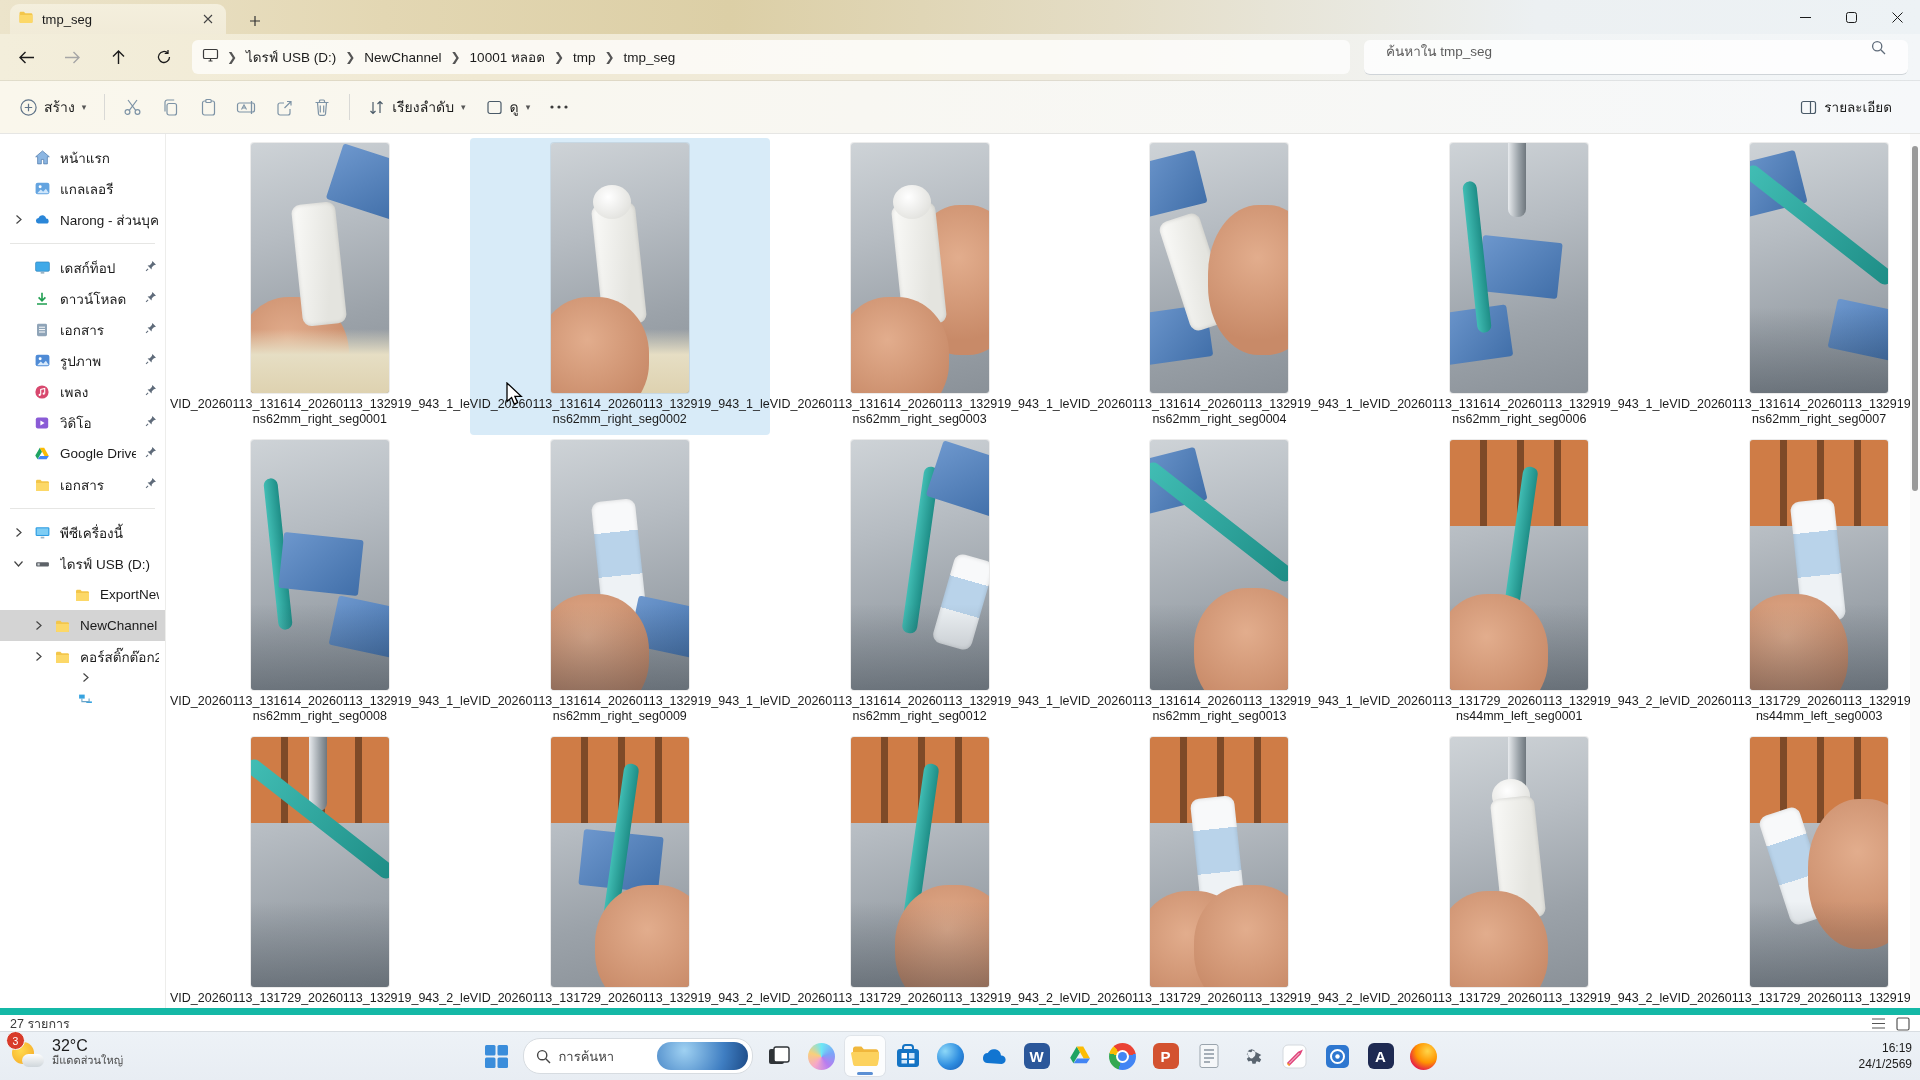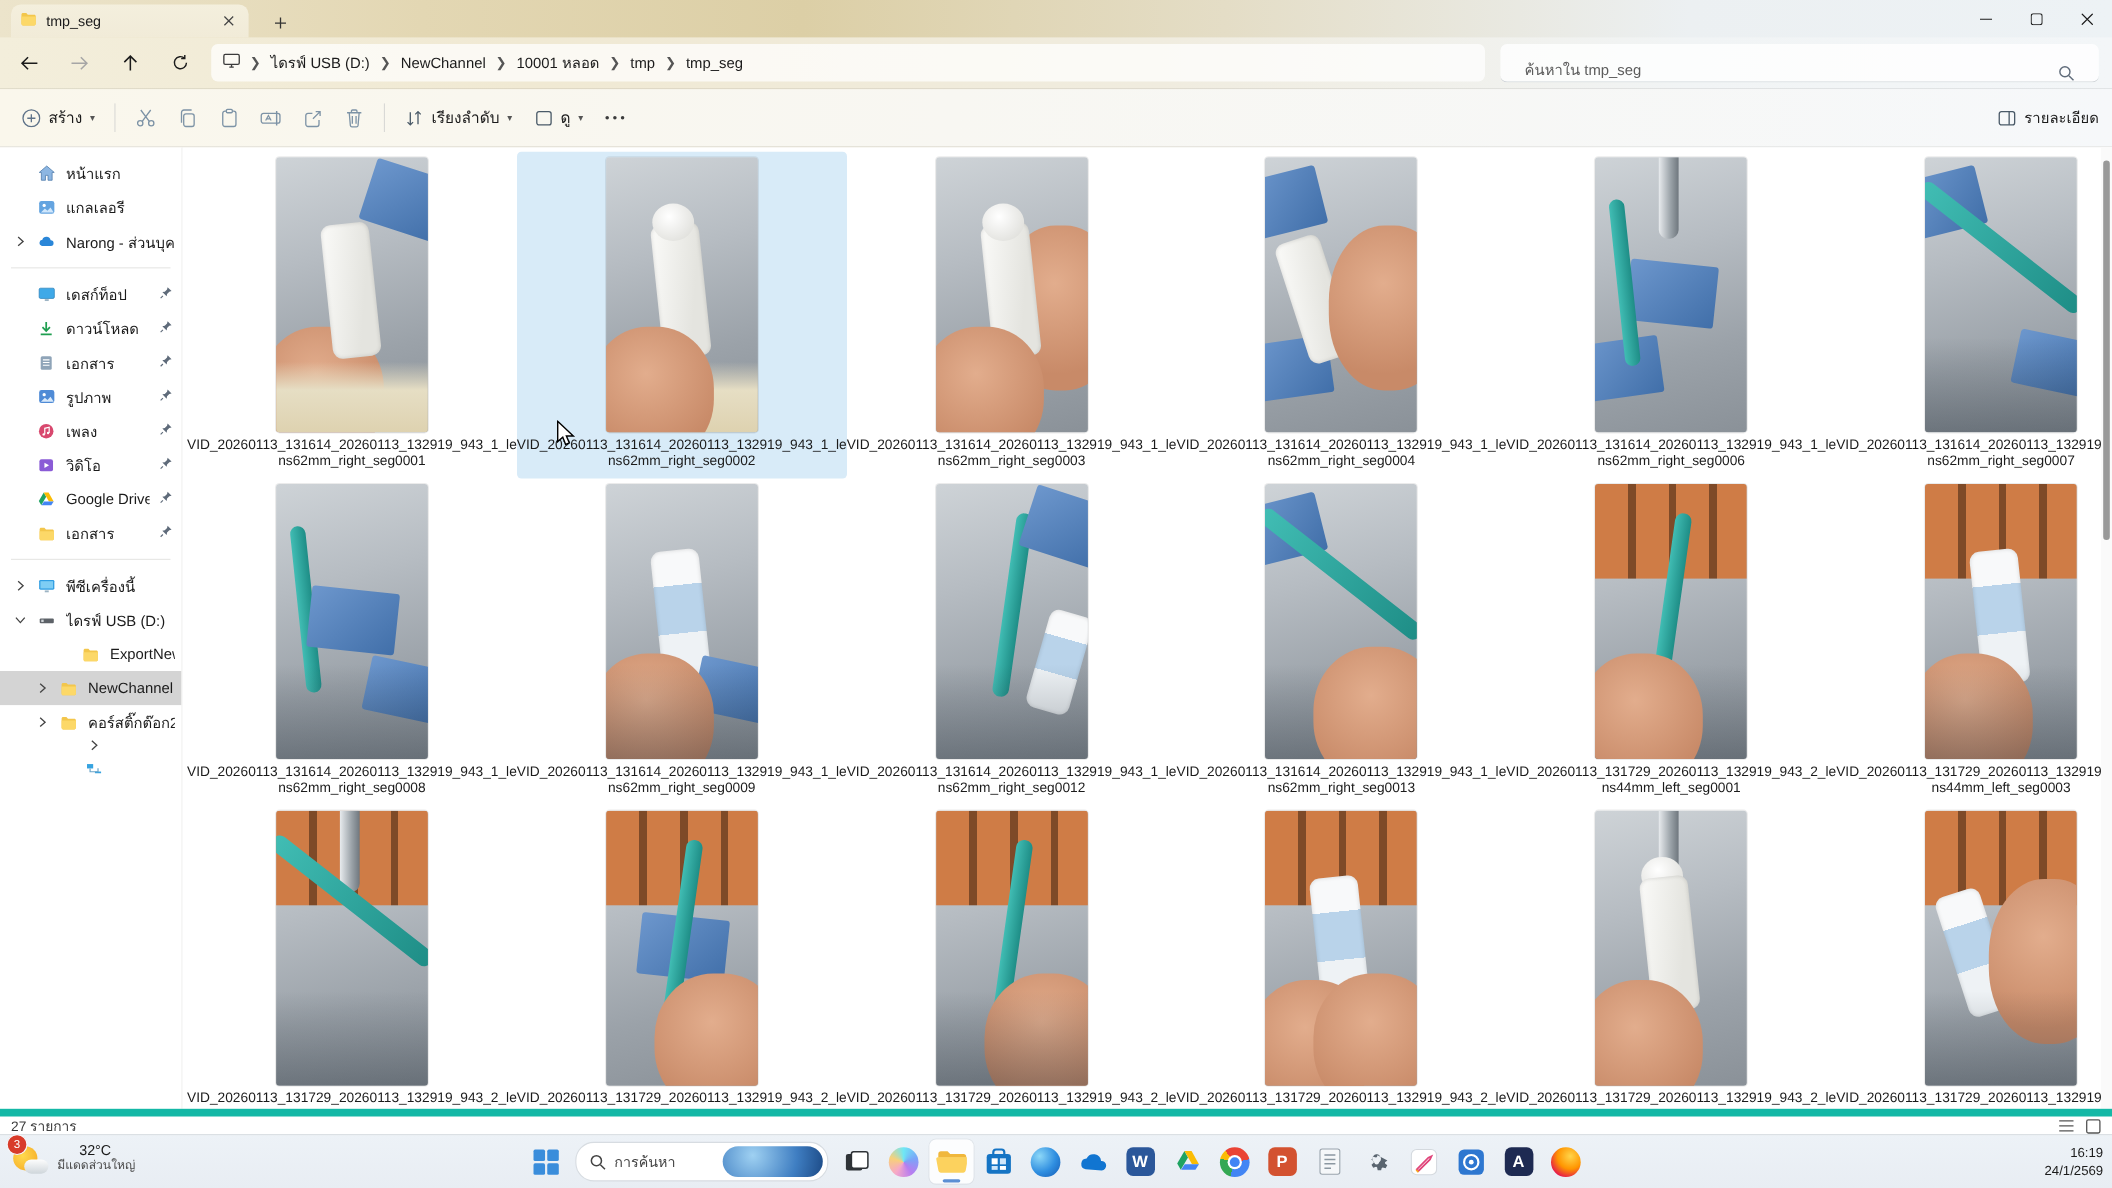--- a/index.html
+++ b/index.html
@@ -20,30 +20,30 @@
   
   .addressrow{position:absolute;top:34px;left:0;right:0;height:46px;display:flex;align-items:center;
     background:linear-gradient(90deg,#f3eedb 0%,#f0e9d3 25%,#f0ecdf 55%,#f1f4f5 80%,#f3f6f8 100%);
     border-bottom:1px solid rgba(0,0,0,0.07);}
   .navbtn{width:40px;height:36px;display:flex;align-items:center;justify-content:center;border-radius:5px;margin-left:6px;}
   .addrpill{flex:1;height:34px;margin-left:8px;background:rgba(255,255,255,0.72);border-radius:6px;
     display:flex;align-items:center;padding:0 10px;gap:2px;min-width:0;}
   .crumb{font-size:13.5px;color:#1b1b1b;padding:4px 7px;border-radius:4px;white-space:nowrap;}
   .crumbsep{font-size:12px;color:#555;padding:0 2px;}
   .searchpillbar{width:500px;height:34px;margin:0 12px 0 14px;background:rgba(255,255,255,0.8);
-    border-radius:6px;border-bottom:1px solid #cfd4d8;display:flex;align-items:flex-end;padding:0 22px;}
+    border-radius:6px;border-bottom:1px solid #cfd4d8;display:flex;align-items:flex-start;padding:0 22px;}
   .searchpillbar span{flex:1;font-size:13.5px;color:#5c5c5c;}
   
   .toolbar{position:absolute;top:81px;left:0;right:0;height:52px;display:flex;align-items:center;
     background:linear-gradient(90deg,#faf7ec 0%,#f8f7f2 45%,#f6f8fa 100%);border-bottom:1px solid #e6e6e4;}
   .tbbtn{display:flex;align-items:center;gap:7px;padding:7px 10px;border-radius:5px;color:#1b1b1b;font-size:14px;text-align:right;}
   .tbico{width:38px;height:36px;display:flex;align-items:center;justify-content:center;border-radius:5px;}
   .tbsep{width:1px;height:26px;background:#d9d9d6;margin:0 8px;}
   .caret{font-size:9px;color:#555;}
-  .tbdetails{margin-left:auto;margin-right:12px;display:flex;align-items:center;gap:7px;font-size:13.5px;color:#1b1b1b;text-align:right;}
+  .tbdetails{margin-left:auto;margin-right:28px;display:flex;align-items:center;gap:7px;font-size:13.5px;color:#1b1b1b;text-align:right;}
   
   .sidebar{position:absolute;top:134px;left:0;width:166px;bottom:72px;background:#fff;overflow:hidden;
     border-right:1px solid #ededeb;padding-top:8px;box-sizing:border-box;}
   .sgroup{margin-bottom:6px;}
   .sdivider{height:1px;background:#e6e6e4;margin:8px 10px;}
   .sitem{height:31px;display:flex;align-items:center;gap:9px;padding-left:12px;padding-right:6px;
     font-size:13.5px;color:#1b1b1b;white-space:nowrap;overflow:hidden;}
   .sitem.sel{background:#d4d4d4;}
   .sitem .chev{width:12px;display:flex;justify-content:center;flex:none;}
   .sitem .sico{width:18px;display:flex;justify-content:center;flex:none;}
@@ -102,21 +102,21 @@
     background:linear-gradient(180deg,#edf2f7,#e8edf3);border-top:1px solid #d8dde2;}
   .weather{position:absolute;left:10px;top:4px;display:flex;align-items:center;gap:8px;}
   .wicon{position:relative;width:34px;height:34px;}
   .wsun{position:absolute;left:2px;top:6px;width:22px;height:22px;border-radius:50%;
     background:radial-gradient(circle at 40% 40%,#ffd94d,#f5a623);}
   .wcloud{position:absolute;right:0;bottom:3px;width:22px;height:13px;border-radius:8px;
     background:linear-gradient(180deg,#fdfdfd,#cfd6db);}
   .wbadge{position:absolute;left:-4px;top:-5px;width:17px;height:17px;border-radius:50%;background:#d83b2a;
     color:#fff;font-size:10.5px;display:flex;align-items:center;justify-content:center;border:1.5px solid #f4f7fa;}
   .wtxt{line-height:14px;}
-  .wtemp{font-size:13px;color:#1b1b1b;margin-left:20px;}
+  .wtemp{font-size:16px;color:#1b1b1b;}
   .wdesc{font-size:11px;color:#4a4a4a;}
   .tbcenter{position:absolute;left:0;right:0;top:0;height:48px;display:flex;align-items:center;justify-content:center;gap:3px;}
   .tapp{width:40px;height:40px;border-radius:6px;display:flex;align-items:center;justify-content:center;position:relative;}
   .tapp.active{background:rgba(255,255,255,0.85);box-shadow:0 0 0 1px rgba(0,0,0,0.05);}
   .tapp.active::after{content:"";position:absolute;bottom:1px;left:12px;width:16px;height:3px;border-radius:2px;background:#5b8fd4;}
   .tsearch{width:212px;height:34px;border-radius:17px;background:#fff;border:1px solid #d7dce1;
     display:flex;align-items:center;gap:8px;padding:0 4px 0 12px;margin:0 3px;}
   .tsearch span{flex:1;font-size:13px;color:#444;}
   .tsimg{width:42px;height:28px;border-radius:14px;flex:none;
     background:radial-gradient(circle at 30% 30%,#9fd1f2,#3f7ec2 60%,#1c4a86);}

